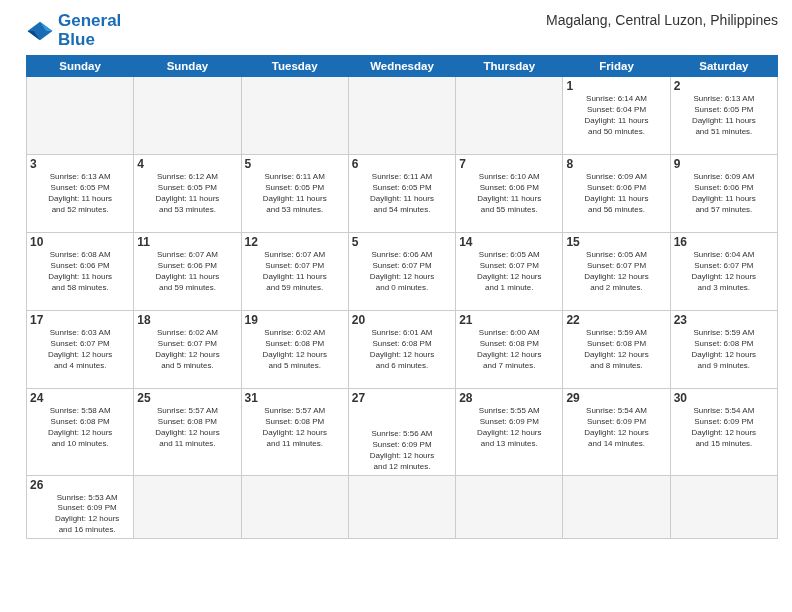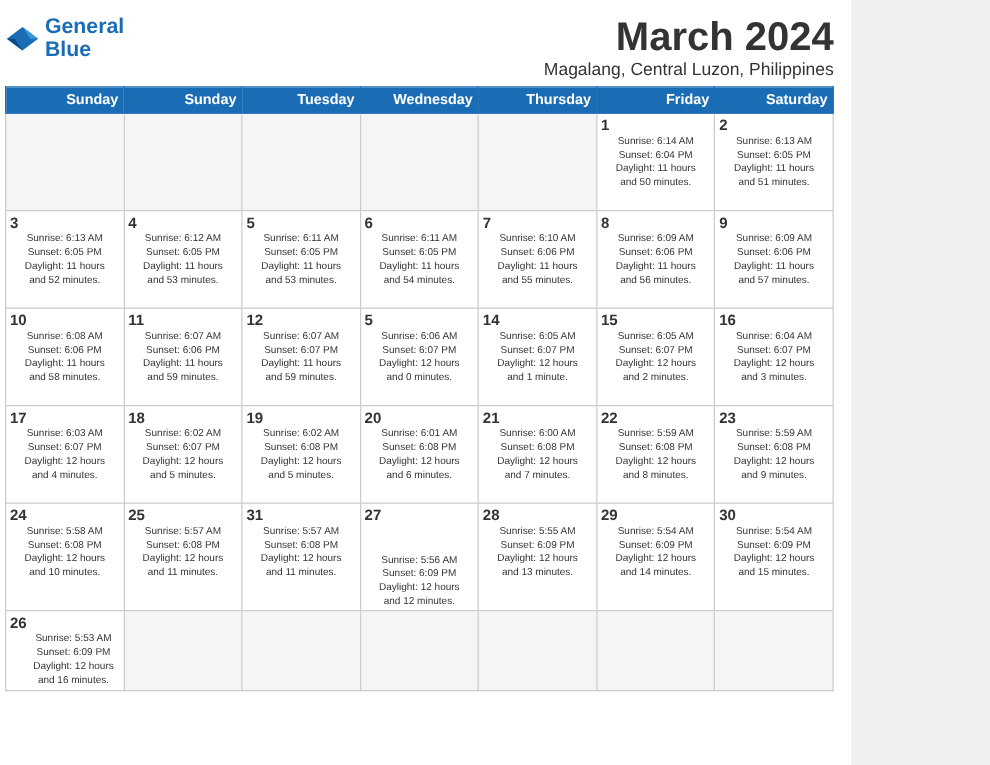--- a/index.html
+++ b/index.html
@@ -5,23 +5,23 @@
     * { box-sizing: border-box; margin: 0; padding: 0; }
     body {
       font-family: Arial, sans-serif;
       background: #f0f0f0;
       width: 792px;
       height: 612px;
       overflow: hidden;
     }
     .page {
       background: #fff;
-      width: 681px;
+      width: 792px;
       min-height: 612px;
-      padding: 12px 14px 8px 4px;
+      padding: 12px 14px 8px 26px;
     }
     .header {
       display: flex;
       justify-content: space-between;
       align-items: flex-start;
       margin-bottom: 6px;
     }
     .logo {
       display: flex;
       align-items: center;
@@ -58,21 +58,21 @@
       width: 100%;
       border-collapse: collapse;
       table-layout: fixed;
     }
     .calendar th {
       background: #1a6db5;
       color: #fff;
       font-size: 11.5px;
       font-weight: bold;
       padding: 4px 4px;
-      text-align: right;
+      text-align: center;
       border: 1px solid #1a6db5;
     }
     .calendar td {
       vertical-align: top;
       border: 1px solid #ccc;
       padding: 2px 3px;
       font-size: 8.5px;
       color: #333;
       height: 78px;
       background: #fff;
@@ -107,21 +107,20 @@
         <polygon points="18,2 34,14 18,26 2,14" fill="#1a6db5"></polygon>
         <polygon points="18,2 34,14 26,14" fill="#3399dd"></polygon>
         <polygon points="2,14 18,26 10,14" fill="#0a4a8a"></polygon>
       </svg>
       <div class="logo-text">
         <div><span>General</span></div>
         <div><span style="color:#1a6db5;font-weight:bold;">Blue</span></div>
       </div>
     </div>
     <div class="title-block">
-      <div class="month-title">March 2024</div>
       <div class="subtitle">Magalang, Central Luzon, Philippines</div>
     </div>
   </div>
 
   <table class="calendar">
     <thead>
       <tr>
       <th>Sunday</th>
           <th>Sunday</th>
           <th>Tuesday</th>

